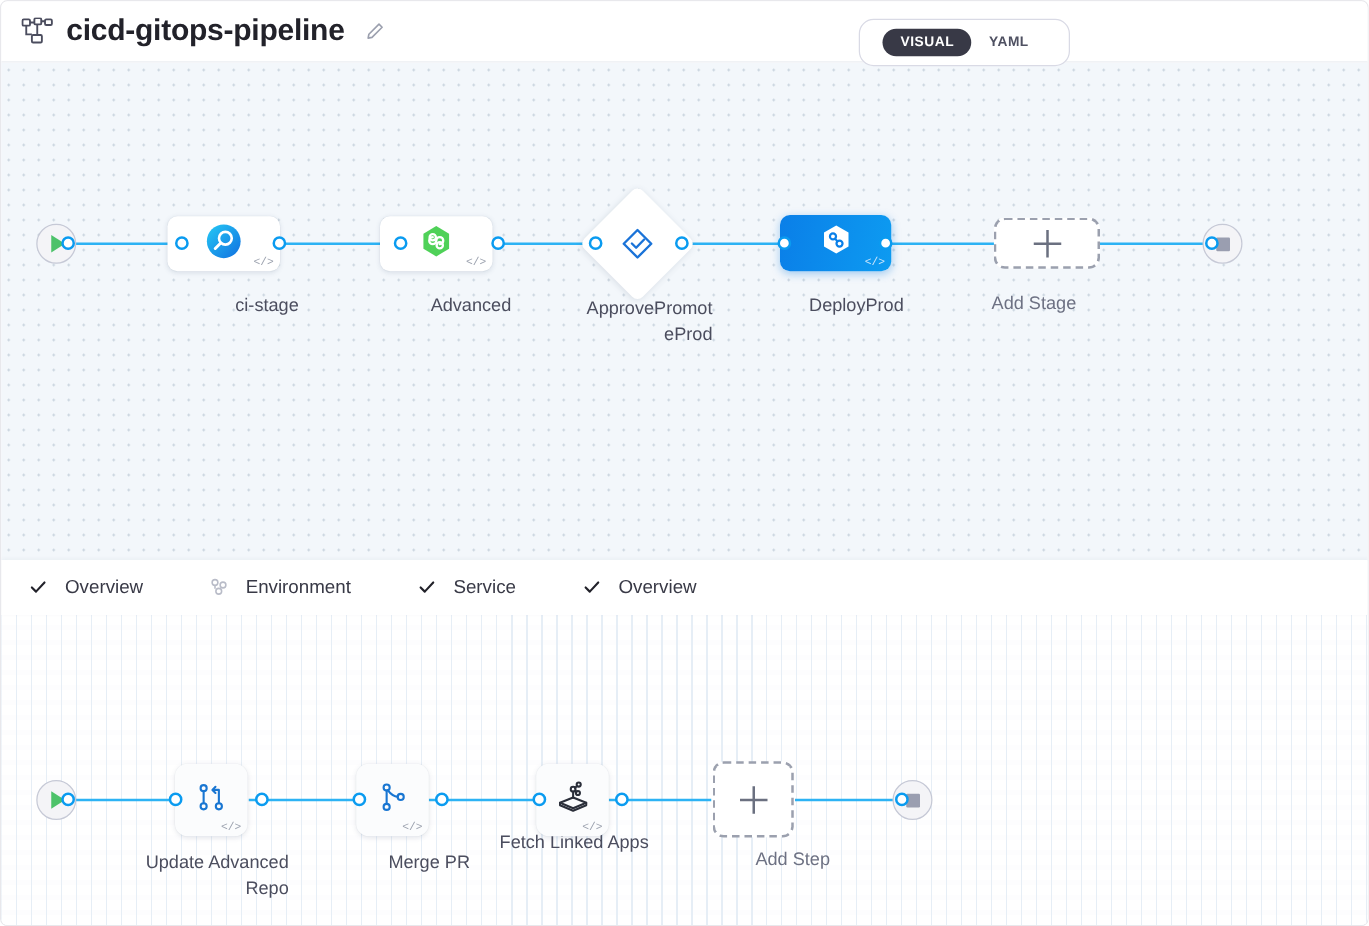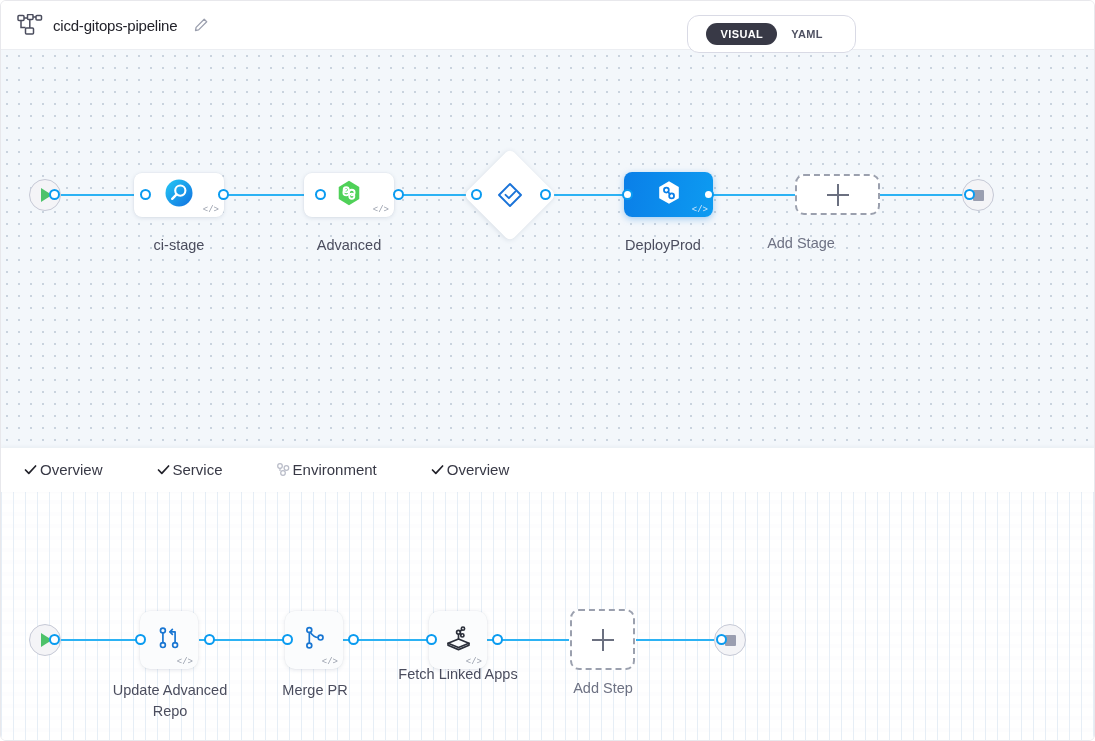--- a/index.html
+++ b/index.html
@@ -24,21 +24,21 @@
     width: 1095px; height: 49px;
     background: #ffffff;
     display: flex; align-items: center;
     padding: 0 16px;
     border-bottom: 1px solid #eceef2;
     z-index: 20;
   }
   .header-left { display: flex; align-items: center; gap: 10px; }
   .pipeline-glyph { width: 26px; height: 22px; display: block; }
   .pipeline-title {
-    font-size: 15px; font-weight: normal; color: #22222a;
+    font-size: 24px; font-weight: bold; color: #22222a;
     letter-spacing: -0.2px;
   }
   .edit-pencil { width: 16px; height: 16px; margin-left: 6px; opacity: .85; cursor: pointer; }
 
   .mode-toggle {
     position: absolute; right: 240px; top: 14px;
     display: flex; align-items: center;
     background: #ffffff;
     border: 1px solid #d9dae5;
     border-radius: 12px;
@@ -79,21 +79,21 @@
   .tabbar {
     position: absolute; left: 0; top: 447px;
     width: 1095px; height: 44px;
     background: #ffffff;
     display: flex; align-items: flex-end;
     padding-left: 22px;
     box-shadow: 0 -1px 4px rgba(40,60,90,.06);
     z-index: 15;
   }
   .tab {
-    display: flex; align-items: center; gap: 2px;
+    display: flex; align-items: center; gap: 14px;
     height: 43px; padding: 0 20px 0 0;
     margin-right: 33px;
     cursor: pointer;
     border-bottom: 3px solid transparent;
     color: #383946;
     font-size: 15px;
     text-align: right;
   }
   .tab.active { border-bottom-color: #0278d5; font-weight: bold; }
   .tab .tick { width: 15px; height: 15px; display: block; }
@@ -183,21 +183,21 @@
   }
   .add-plus:before, .add-plus:after {
     content: ""; position: absolute; background: #6b7080;
   }
   .add-plus:before { left: 0; top: 10px; width: 22px; height: 2px; }
   .add-plus:after { top: 0; left: 10px; height: 22px; width: 2px; }
 
   .node-label {
     position: absolute;
     font-size: 14.5px; color: #4b4d5e;
-    text-align: center;
+    text-align: right;
     line-height: 21px;
     z-index: 3;
   }
   .node-label.muted { color: #6d7183; }
 
   
   .icn { display: block; }
 </style>
 </head>
 <body>
@@ -280,20 +280,22 @@
 
     <div class="port" style="left:470px; top:139px;"></div>
     <div class="diamond-card" style="left:476px; top:112px;"></div>
     <span class="diamond-icon" style="left:494px; top:130px;">
       <svg viewBox="0 0 30 30" width="30" height="30" fill="none" stroke="#1a73d8" stroke-width="1.9" stroke-linejoin="round">
         <path d="M15 4l11 11-11 11L4 15z"></path>
         <path d="M10.5 14.8l3.4 3.4 6.4-6.6" stroke-linecap="round"></path>
       </svg>
     </span>
     <div class="port" style="left:539px; top:139px;"></div>
+    <div class="node-label" style="left:449px; top:187px; width:120px;" style2="">ApprovePromot
+eProd</div>
 
     <div class="port" style="left:621px; top:139px;"></div>
     <div class="stage-card selected" style="left:623px; top:122px; width:89px; height:45px;">
       <span class="icn">
         <svg viewBox="0 0 30 30" width="28" height="28">
           <path d="M15 2.5l10.5 6v12L15 26.5 4.5 20.5v-12z" fill="#ffffff"></path>
           <circle cx="12.2" cy="11.9" r="2.6" fill="none" stroke="#0a7fe8" stroke-width="1.9"></circle>
           <circle cx="17.8" cy="18.1" r="2.6" fill="none" stroke="#0a7fe8" stroke-width="1.9"></circle>
           <path d="M14 13.8l2 2.4" stroke="#0a7fe8" stroke-width="1.9" stroke-linecap="round"></path>
         </svg>
@@ -315,39 +317,39 @@
   </div>
 
   <div class="tabbar">
     <div class="tab">
       <span class="tick">
         <svg viewBox="0 0 15 15" width="15" height="15" fill="none" stroke="#22222a" stroke-width="1.7" stroke-linecap="round" stroke-linejoin="round">
             <path d="M2.5 8l3.3 3.3L12.6 4"></path>
           </svg>
       </span>
       <span>Overview</span>
-    </div>
-    <div class="tab">
-      <span class="tick">
-        <svg viewBox="0 0 15 15" width="15" height="15" fill="none" stroke="#22222a" stroke-width="1.7" stroke-linecap="round" stroke-linejoin="round">
-            <path d="M2.5 8l3.3 3.3L12.6 4"></path>
-          </svg>
-      </span>
-      <span>Service</span>
     </div>
     <div class="tab">
       <span class="envglyph">
         <svg viewBox="0 0 15 15" width="15" height="15" fill="none" stroke="#b9bcc8" stroke-width="1.25">
           <circle cx="4" cy="4" r="2.3"></circle>
             <circle cx="10.4" cy="6" r="2.3"></circle>
             <circle cx="7" cy="11" r="2.3"></circle>
           <path d="M4 6.3V9"></path>
         </svg>
       </span>
       <span>Environment</span>
+    </div>
+    <div class="tab">
+      <span class="tick">
+        <svg viewBox="0 0 15 15" width="15" height="15" fill="none" stroke="#22222a" stroke-width="1.7" stroke-linecap="round" stroke-linejoin="round">
+            <path d="M2.5 8l3.3 3.3L12.6 4"></path>
+          </svg>
+      </span>
+      <span>Service</span>
     </div>
     <div class="tab">
       <span class="tick">
         <svg viewBox="0 0 15 15" width="15" height="15" fill="none" stroke="#22222a" stroke-width="1.7" stroke-linecap="round" stroke-linejoin="round">
             <path d="M2.5 8l3.3 3.3L12.6 4"></path>
           </svg>
       </span>
       <span>Overview</span>
     </div>
   </div>

